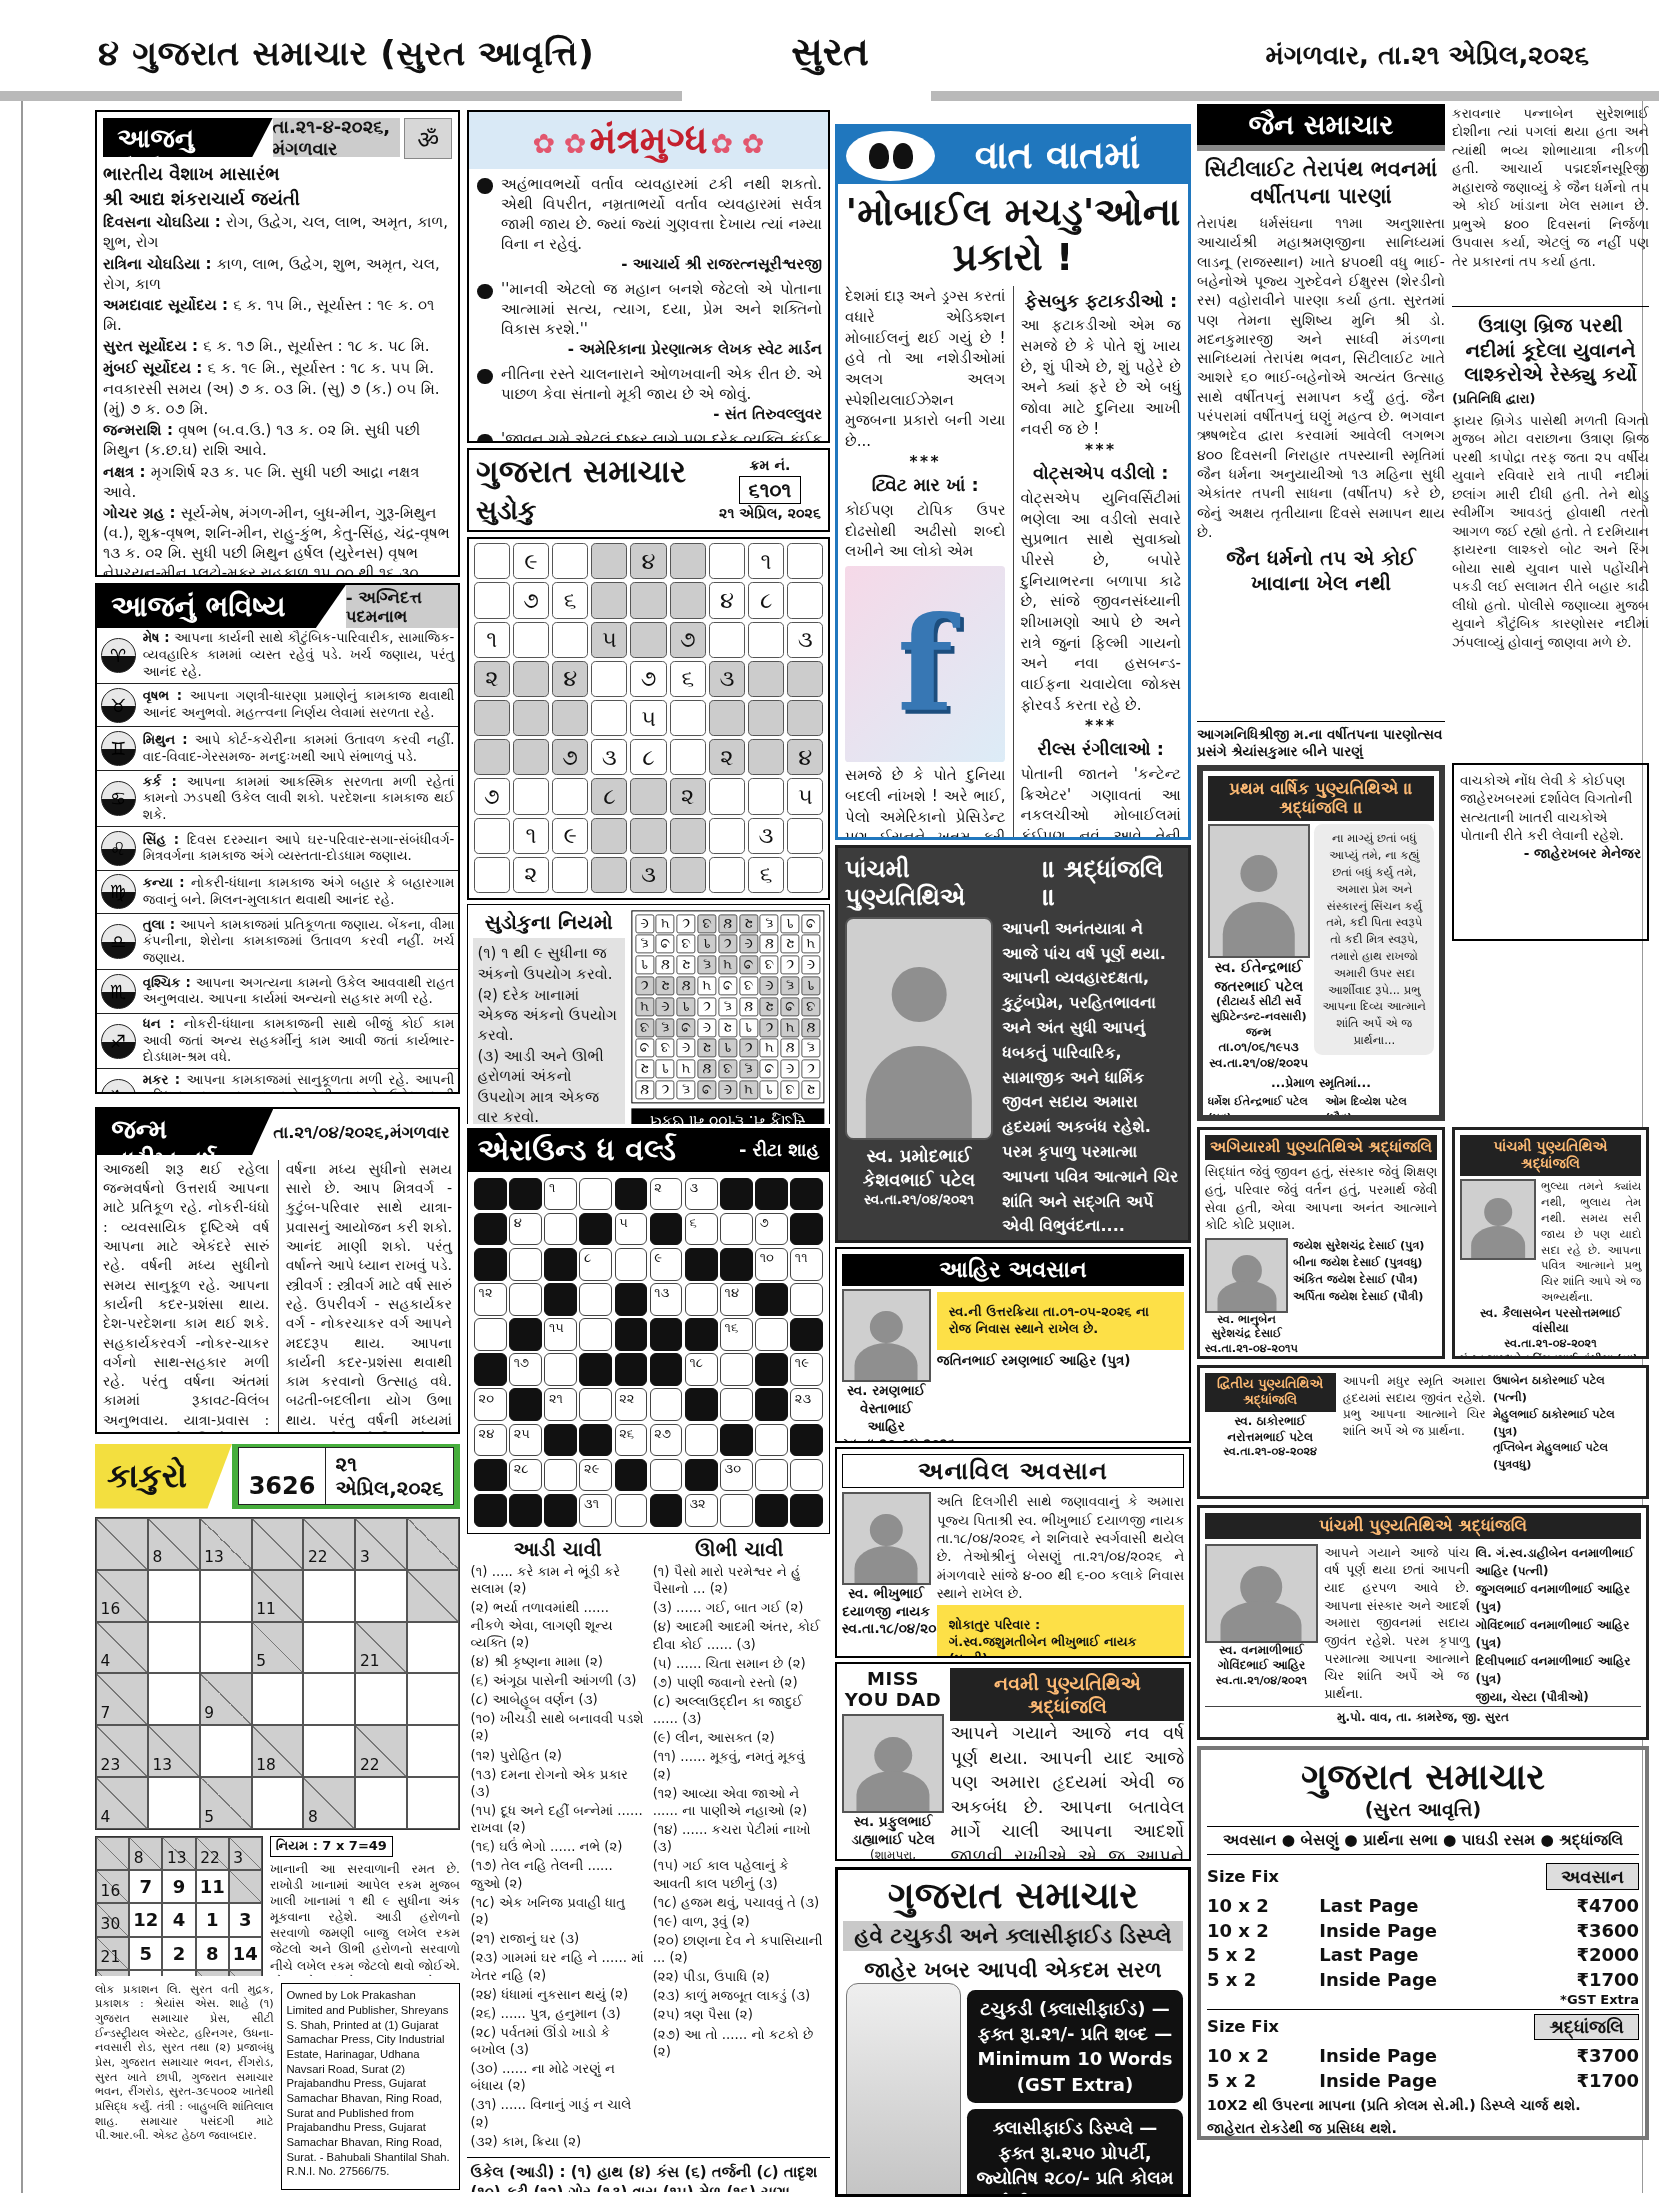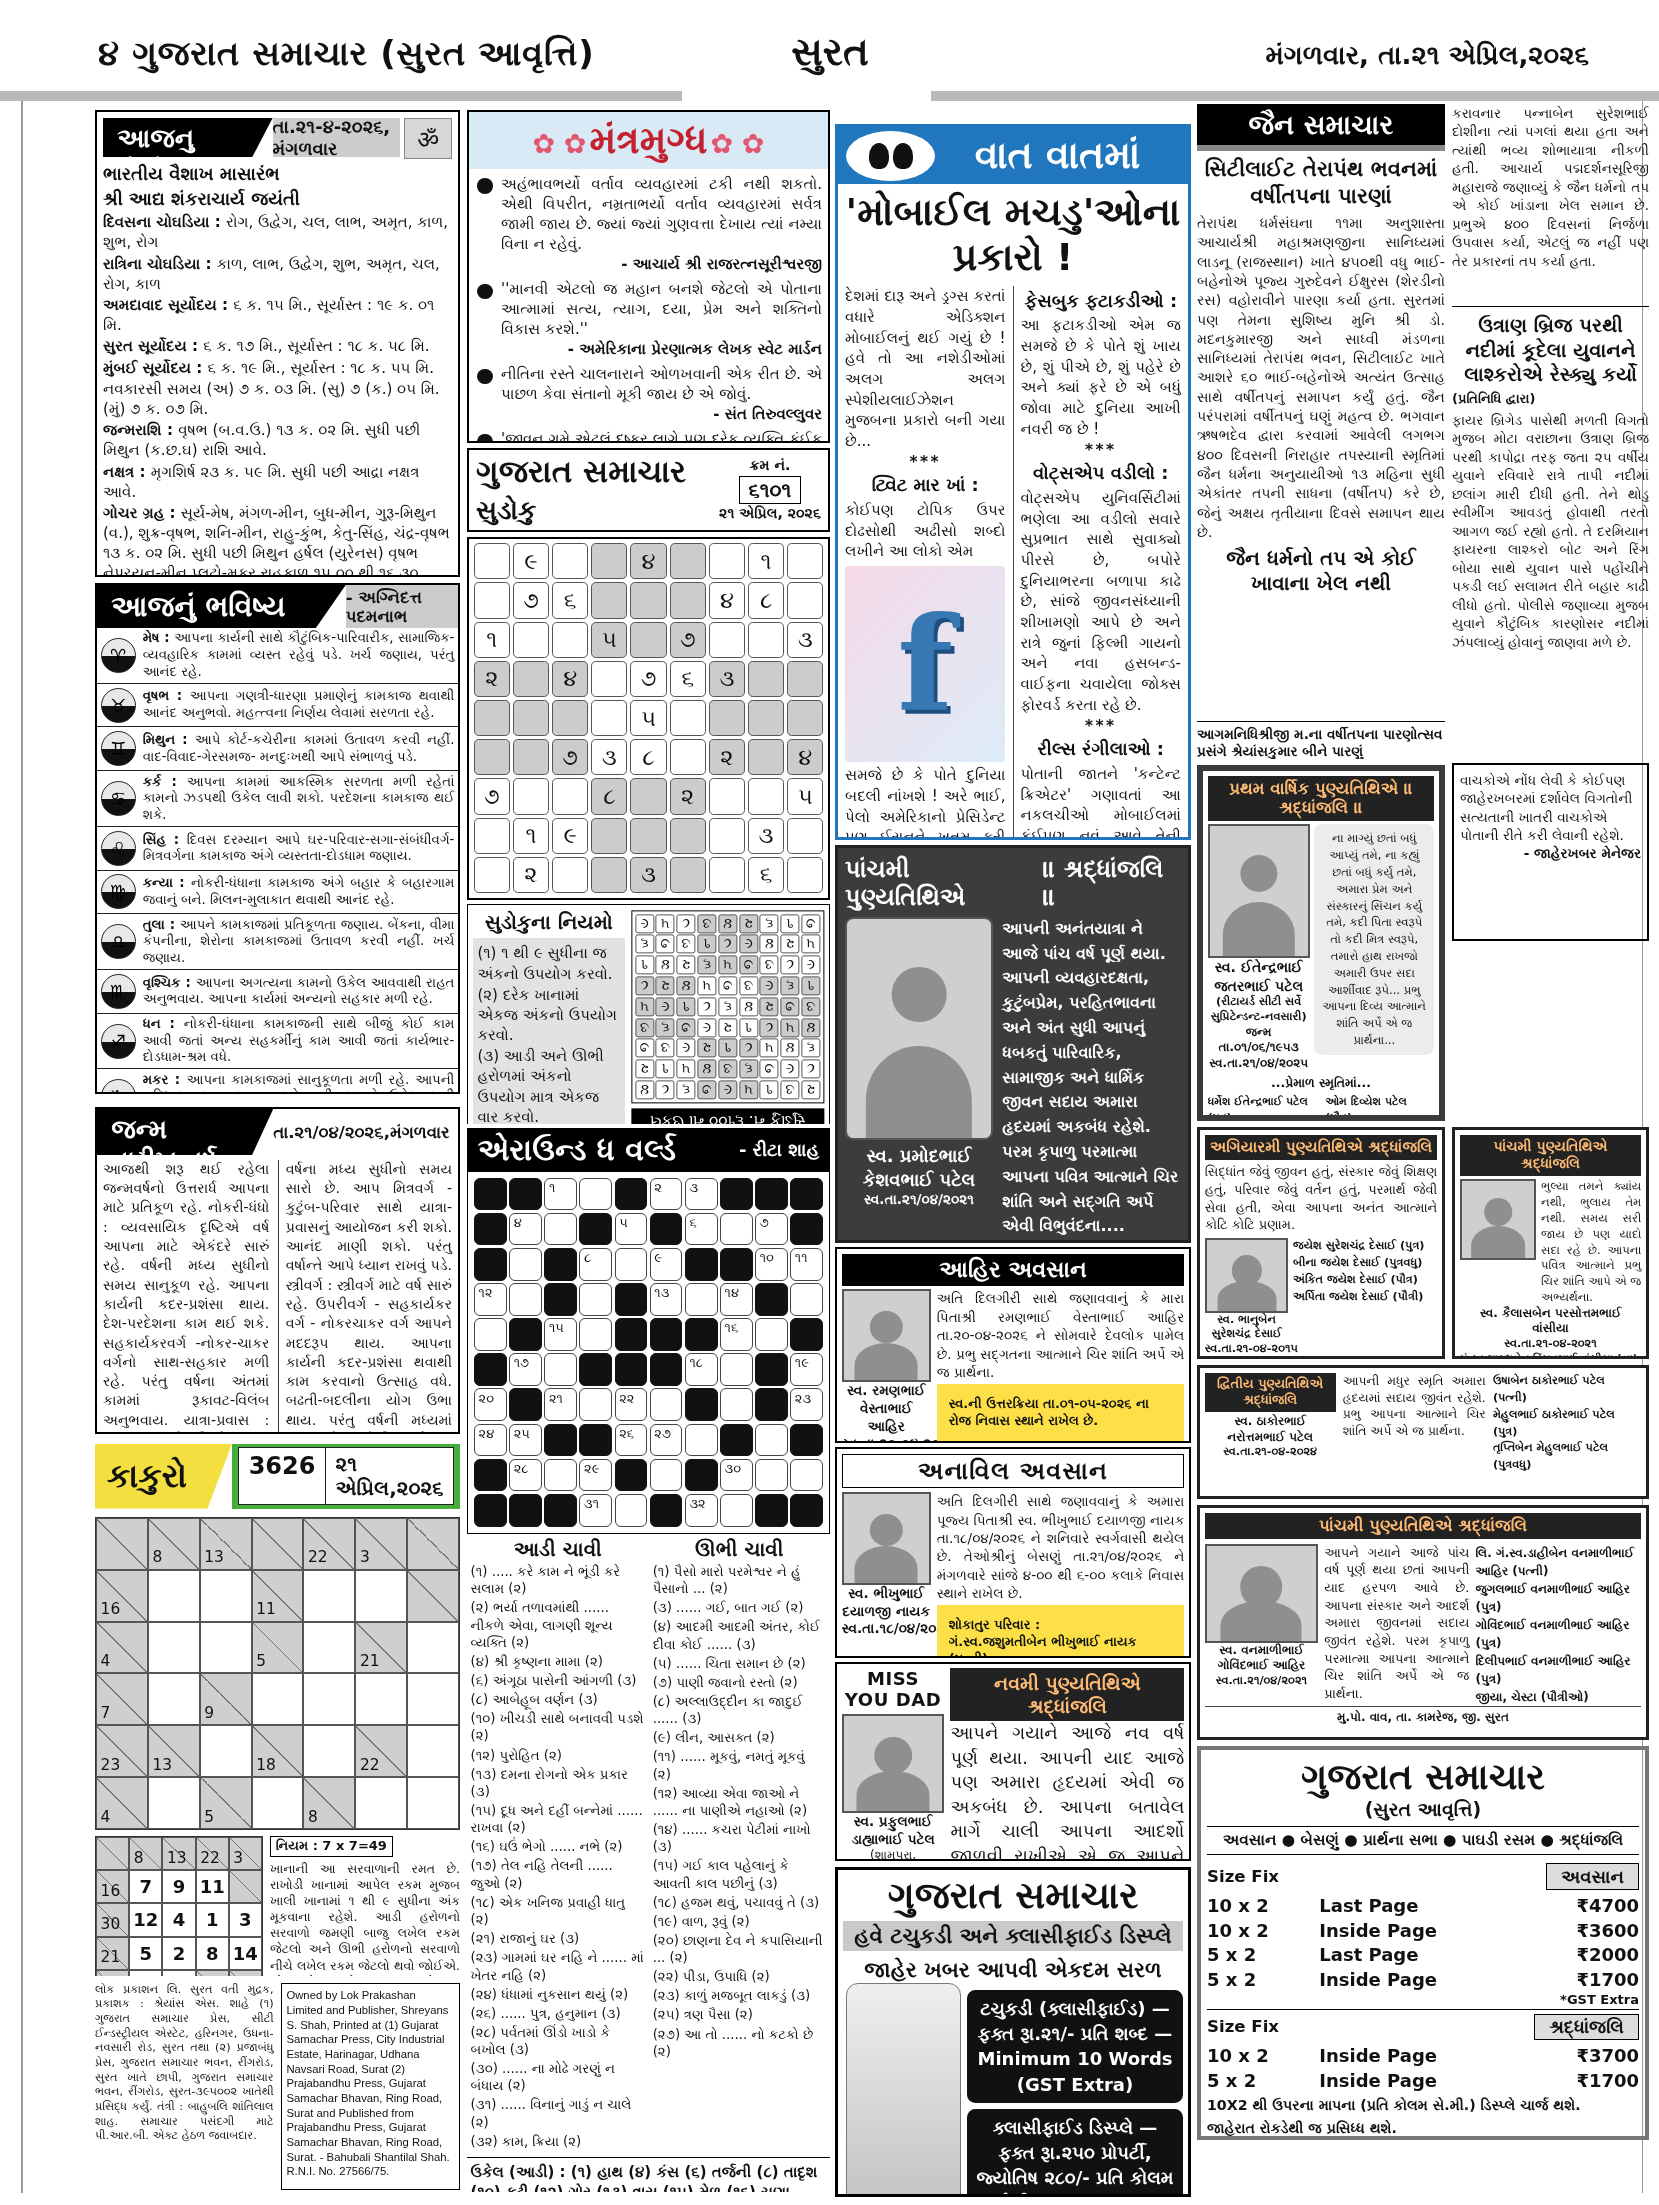--- a/index.html
+++ b/index.html
@@ -116,21 +116,21 @@
   .missdad-title{font-size:18px;font-weight:bold;text-align:center;letter-spacing:0.6px;}
   
   .janma-cols{display:flex;gap:8.3px;padding:4.7px 6px;}
   .janma-cols>div{flex:1;border-left:1.2px solid #333;padding-left:7.1px;}
   .janma-cols>div:first-child{border-left:none;padding-left:0;}
   
   .kak-head{display:flex;height:65px;}
   .kak-yel{background:#f3df3f;width:46%;clip-path:polygon(0 0,100% 0,82% 100%,0 100%);
            display:flex;align-items:center;padding-left:12px;font-size:33px;font-weight:bold;}
   .kak-grn{background:#46ae3c;flex:1;display:flex;align-items:center;justify-content:flex-end;padding:6px;}
-  .kak-no{background:#fff;border:1.2px solid #222;display:flex;align-items:flex-start;}
+  .kak-no{background:#fff;border:1.2px solid #222;display:flex;align-items:flex-end;}
   .kak-no span{padding:3.6px 9.5px;font-size:24px;font-weight:bold;}
   .kak-no span+span{border-left:1.8px solid #222;font-size:20px;}
   .kgrid{display:grid;grid-template-columns:repeat(7,1fr);gap:0;border:1.8px solid #333;margin-top:8.3px;}
   .kgrid5{display:grid;grid-template-columns:repeat(5,1fr);gap:0;border:1.8px solid #333;}
   .kcell{aspect-ratio:1/1;border:0.9px solid #555;position:relative;background:#fff;display:flex;align-items:center;justify-content:center;font-size:18px;font-weight:bold;}
   .kdiag{background:linear-gradient(to top right,#cfcfcf 49%,#777 49% 51%,#cfcfcf 51%);}
   .knum{position:absolute;left:3.6px;bottom:2.4px;font-size:15.4px;font-weight:normal;}
   .kak-bottom{display:flex;gap:7.1px;margin-top:6px;}
   .kak-rules{font-size:12.4px;line-height:1.3;text-align:justify;flex:1;}
   .kak-rule-box{border:1.2px solid #000;font-size:13px;font-weight:bold;padding:1.2px 4.7px;display:inline-block;margin-bottom:3.6px;}
@@ -915,21 +915,20 @@
 
     <div class="blk box" style="height:196px;margin-top:4.7px;padding:4.7px">
       <div class="avsan-hd">આહિર અવસાન</div>
       <div style="display:flex;gap:6px;margin-top:3.6px">
         <div style="width:26%">
           <div class="photo" style="height:89px"></div>
           <div class="ob-sub">સ્વ. રમણભાઈ વેસ્તાભાઈ આહિર</div>
           <div class="ob-sub">સ્વ.તા.૨૦-૦૪-૨૦૨૬</div>
         </div>
         <div style="flex:1">
-          <div class="body-t" style="font-size:13.6px">અતિ દિલગીરી સાથે જણાવવાનું કે મારા પિતાશ્રી રમણભાઈ વેસ્તાભાઈ આહિર તા.૨૦-૦૪-૨૦૨૬ ને સોમવારે દેવલોક પામેલ છે. પ્રભુ સદ્ગતના આત્માને ચિર શાંતિ અર્પે એ જ પ્રાર્થના.</div>
           <div class="gray-note" style="margin-top:2.4px">સ્વ.ની ઉત્તરક્રિયા તા.૦૧-૦૫-૨૦૨૬ ના રોજ નિવાસ સ્થાને રાખેલ છે.</div>
           <div class="fam" style="font-size:13.6px">
               <div class="li-item">જતિનભાઈ રમણભાઈ આહિર (પુત્ર)</div>
             </div>
         </div>
       </div>
 
     </div>
 
     <div class="blk box" style="height:211px;margin-top:3.6px;padding:4.7px">

